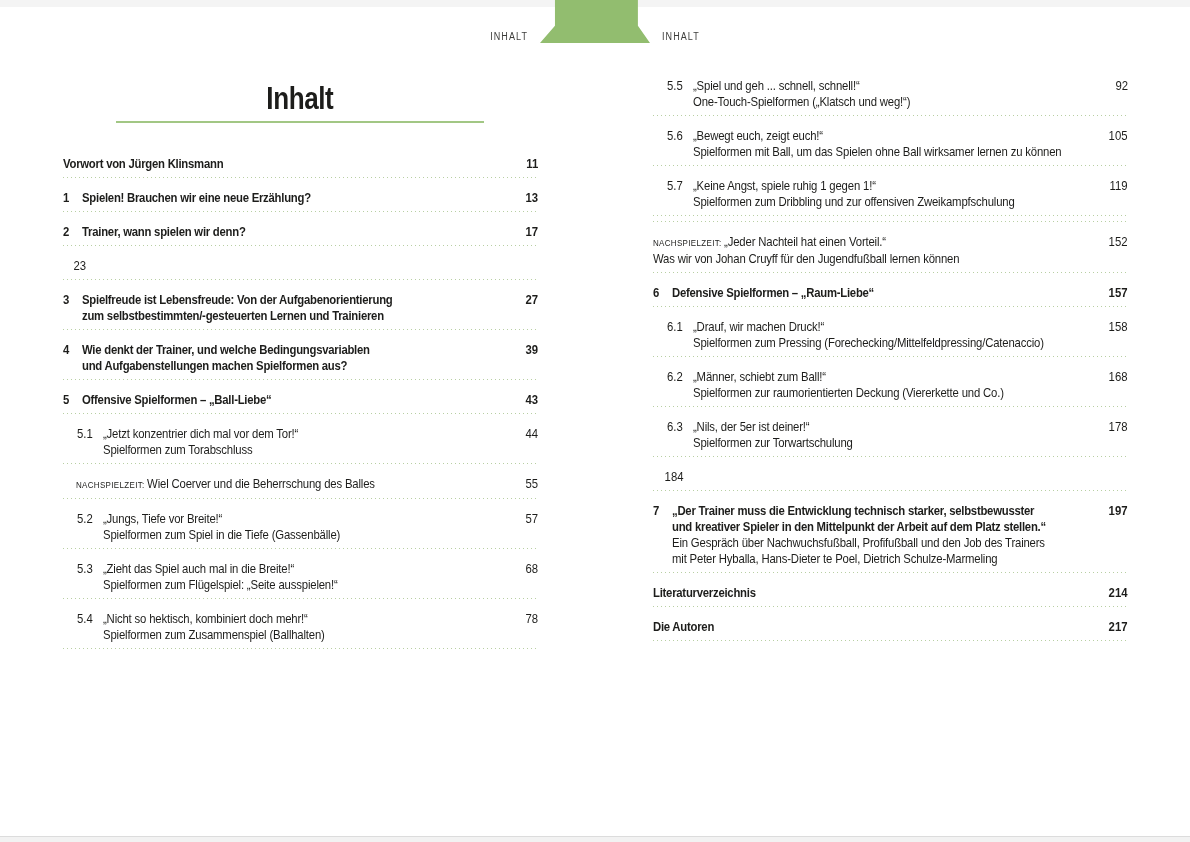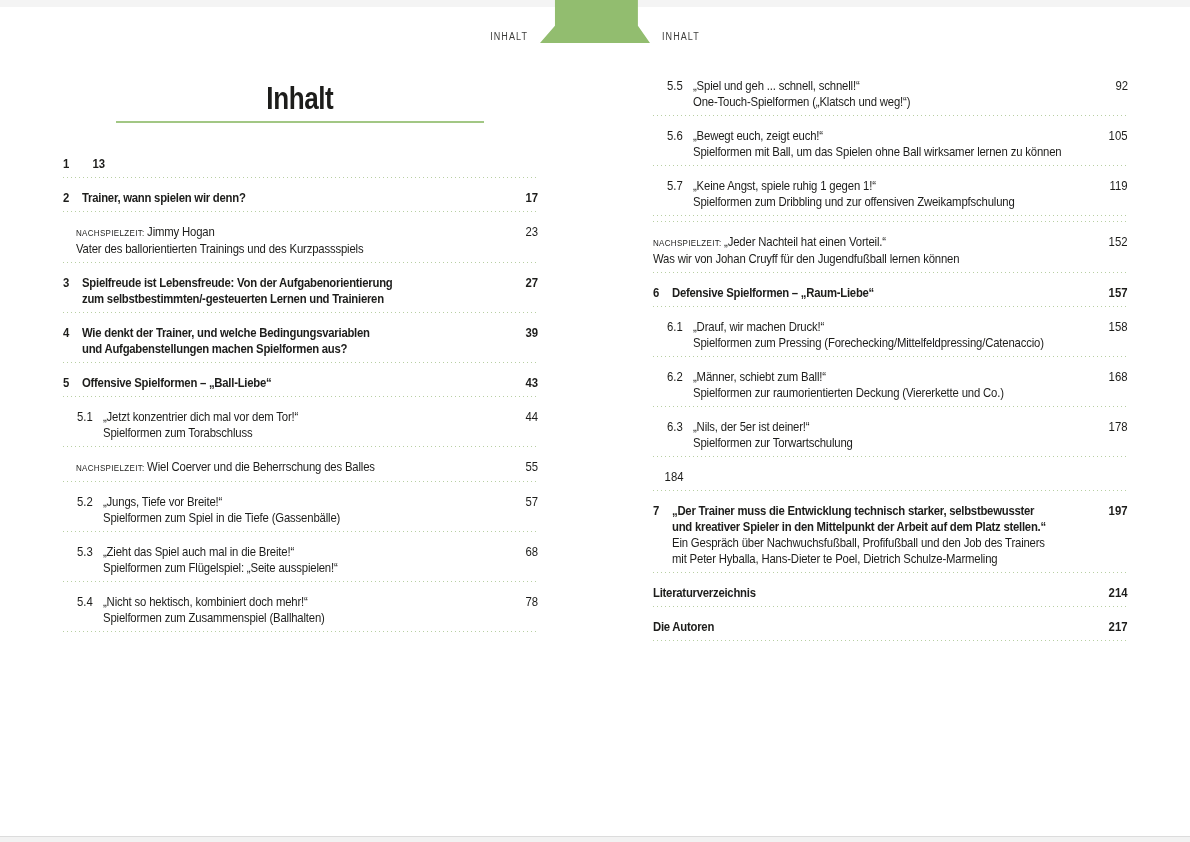--- a/index.html
+++ b/index.html
@@ -56,42 +56,50 @@
 <div class="runhead l">INHALT</div>
 <div class="runhead r">INHALT</div>
 
 <div class="titlewrap">
   <div class="title">Inhalt</div>
   <div class="title-rule"></div>
 </div>
 
 <div class="col col-left">
     <div class="row">
+      <div class="entry plain">
+        <div class="lines">
+          <div class="ln b">Vorwort von Jürgen Klinsmann</div>
+        </div>
+        <div class="pg b">11</div>
+      </div>
+      <div class="rule"></div>
+    </div>
+    <div class="row">
       <div class="entry chapter">
         <div class="num">1</div>
+        <div class="lines">
+          <div class="ln b">Spielen! Brauchen wir eine neue Erzählung?</div>
+        </div>
         <div class="pg b">13</div>
       </div>
       <div class="rule"></div>
     </div>
     <div class="row">
       <div class="entry chapter">
         <div class="num">2</div>
         <div class="lines">
           <div class="ln b">Trainer, wann spielen wir denn?</div>
         </div>
         <div class="pg b">17</div>
       </div>
       <div class="rule"></div>
     </div>
     <div class="row">
       <div class="entry extra">
-        <div class="lines">
-          <div class="ln"><span class="xlabel">NACHSPIELZEIT: </span>Jimmy Hogan</div>
-          <div class="ln">Vater des ballorientierten Trainings und des Kurzpassspiels</div>
-        </div>
         <div class="pg">23</div>
       </div>
       <div class="rule"></div>
     </div>
     <div class="row">
       <div class="entry chapter">
         <div class="num">3</div>
         <div class="lines">
           <div class="ln b">Spielfreude ist Lebensfreude: Von der Aufgabenorientierung</div>
           <div class="ln b">zum selbstbestimmten/-gesteuerten Lernen und Trainieren</div>

